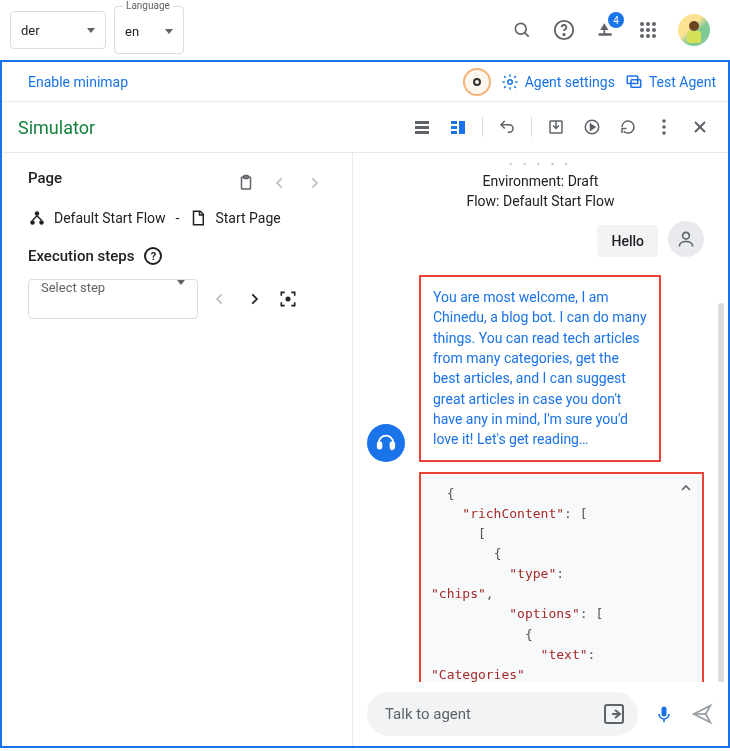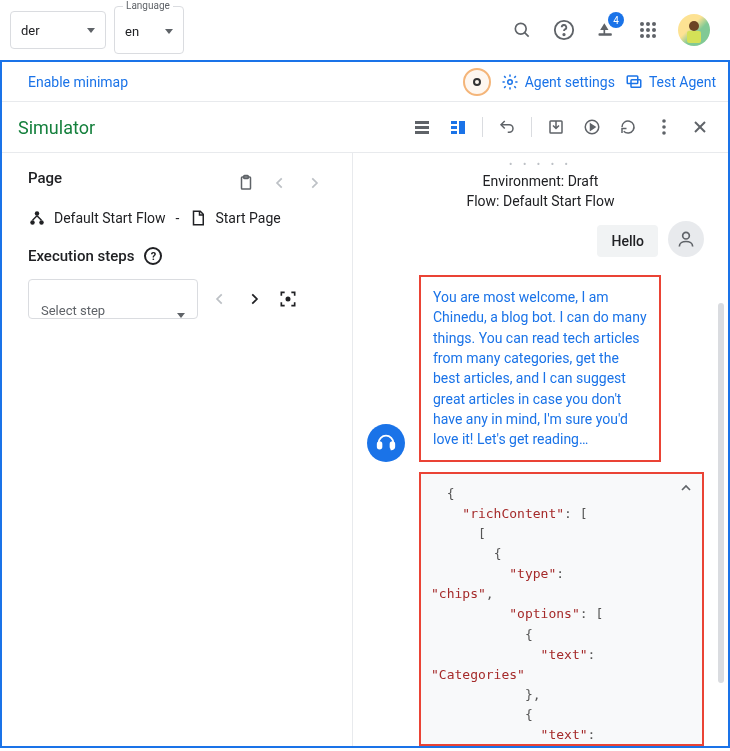--- a/index.html
+++ b/index.html
@@ -129,21 +129,21 @@
   .field-label { font-weight: 500; font-size: 15px; margin-bottom: 10px; }
   .page-row { display: flex; align-items: center; justify-content: space-between; margin-bottom: 12px; }
   .nav-icons { display: flex; gap: 10px; align-items: center; color: #5f6368; }
   .flow-row { display: flex; align-items: center; gap: 8px; font-size: 14px; }
   .section { margin-top: 20px; }
   .intent-name { font-size: 14px; color: #202124; margin-top: 8px; }
   .exec-row { display: flex; align-items: center; gap: 10px; }
   .exec-label { font-weight: 500; font-size: 15px; }
   .help-circle { width: 18px; height: 18px; border: 2px solid #202124; border-radius: 50%; display: flex; align-items: center; justify-content: center; font-size: 11px; font-weight: bold;}
   .steps-row { display: flex; align-items: center; gap: 10px; margin-top: 14px; }
-  .step-select { border: 1px solid #dadce0; border-radius: 4px; width: 170px; height: 40px; padding: 0 12px; display: flex; align-items: flex-end; justify-content: space-between; font-size: 13px; color: #5f6368; }
+  .step-select { border: 1px solid #dadce0; border-radius: 4px; width: 170px; height: 40px; padding: 0 12px; display: flex; align-items: flex-start; justify-content: space-between; font-size: 13px; color: #5f6368; }
   .right-col {
     flex: 1;
     border-top: 1px solid #e8eaed;
     border-left: 1px solid #e8eaed;
     display: flex;
     flex-direction: column;
     overflow: hidden;
     position: relative;
   }
   .dots-row { display: flex; justify-content: center; padding: 6px 0 2px; }
@@ -456,15 +456,37 @@
               <span class="j-key">"text"</span><span class="j-punc">:</span>
 <span class="j-val">"Categories"</span>
             <span class="j-punc">},</span>
             <span class="j-punc">{</span>
               <span class="j-key">"text"</span><span class="j-punc">:</span>
 <span class="j-val">"Best Articles"</span></pre>
       </div>
 
       <div class="scrollbar"></div>
 
+      <div class="input-row">
+        <div class="talk-input">
+          <span>Talk to agent</span>
+          <span class="spacer"></span>
+          <svg width="24" height="24" viewBox="0 0 24 24" fill="none" stroke="#5f6368" stroke-width="2">
+              <rect x="3" y="3" width="18" height="18" rx="2"></rect>
+              <path d="M9 8l5 4-5 4M14 12h-8" transform="translate(4,0)"></path>
+            </svg>
+        </div>
+        <div class="icon-btn">
+          <svg width="20" height="24" viewBox="0 0 24 24" fill="#1a73e8">
+              <rect x="9" y="3" width="6" height="12" rx="3"></rect>
+              <path d="M6 12a6 6 0 0 0 12 0M12 19v3" stroke="#1a73e8" stroke-width="2" fill="none"></path>
+            </svg>
+        </div>
+        <div class="icon-btn">
+          <svg width="22" height="22" viewBox="0 0 24 24" fill="none" stroke="#9aa0a6" stroke-width="2">
+              <path d="M3 12l18-9-5 9 5 9z"></path>
+              <line x1="3" y1="12" x2="16" y2="12"></line>
+            </svg>
+        </div>
+      </div>
     </div>
   </div>
 </div>
 
 </body></html>

